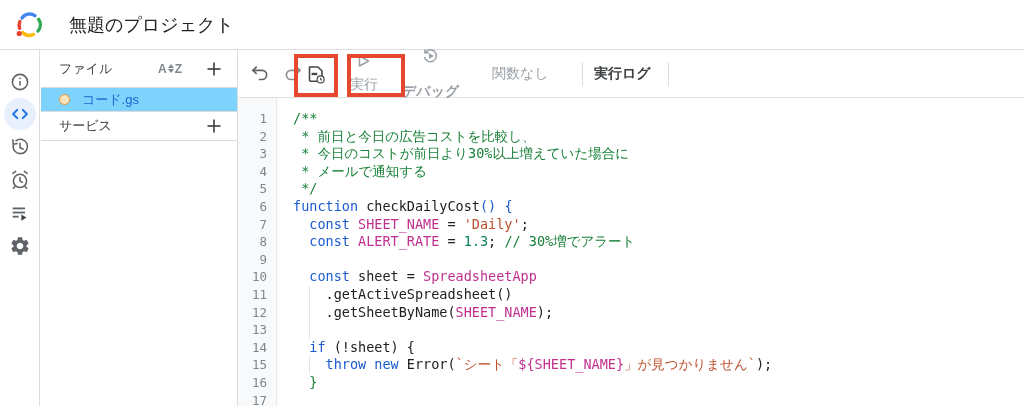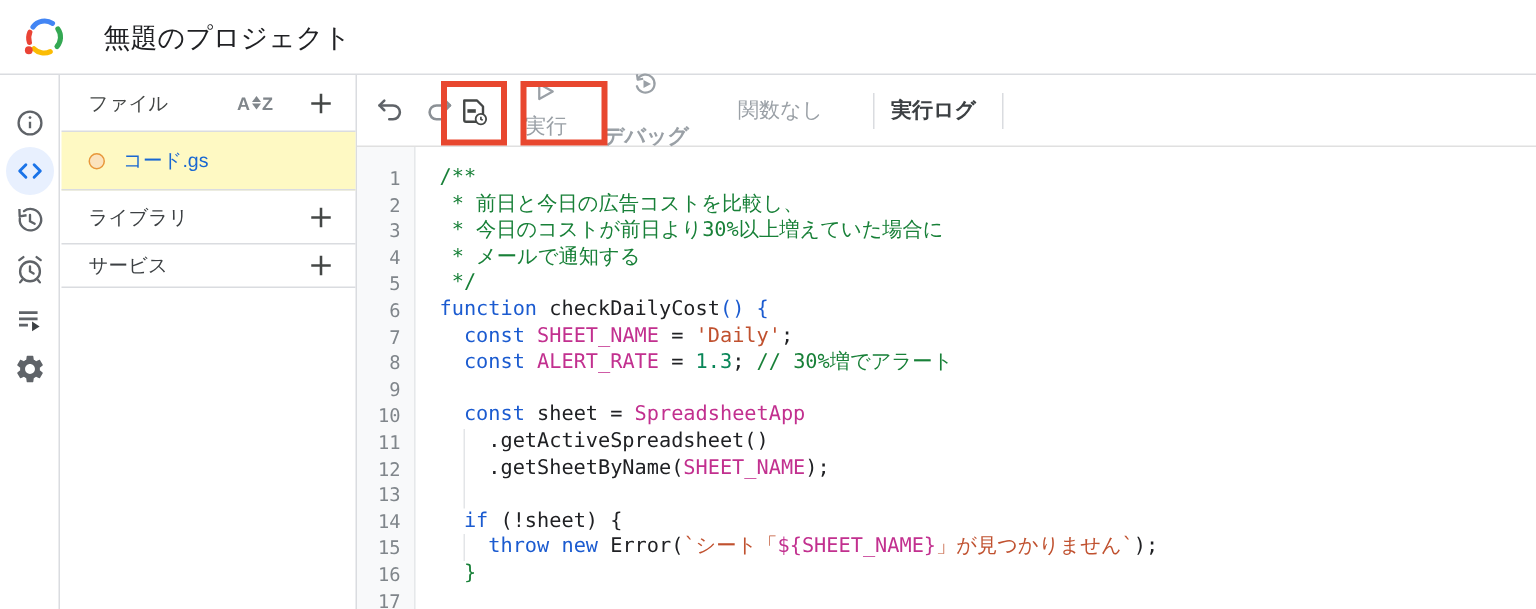--- a/index.html
+++ b/index.html
@@ -31,21 +31,21 @@
   .files-head { height:38px; color:#444746; }
   .files-head .spacer, .sec-row .spacer { flex:1; }
   .az { display:flex; align-items:center; color:#80868b; font-size:12px; font-weight:bold;
         background:none; border:none; cursor:pointer; padding:0; margin-right:23px; letter-spacing:0; }
   .az .arrows { display:inline-flex; flex-direction:column; margin:0 1px; }
   .az .arrows i { width:0; height:0; border-left:3px solid transparent; border-right:3px solid transparent; display:block; }
   .az .arrows i.up { border-bottom:4px solid #80868b; margin-bottom:1px; }
   .az .arrows i.dn { border-top:4px solid #80868b; }
   .plus-btn { background:none; border:none; cursor:pointer; padding:0; width:18px; height:18px;
               display:flex; align-items:center; justify-content:center; }
-  .file-row { height:39px; background:#fef9c3; color:#1967d2; cursor:pointer; }
+  .file-row { height:24px; background:#7dd3fc; color:#1967d2; cursor:pointer; }
   .file-dot { width:11px; height:11px; border-radius:50%; border:1.5px solid #e8973a; background:#fbe3bd;
               margin-right:12px; flex:0 0 auto; }
   .sec-row { height:36px; color:#3c4043; }
   .sec-row.last { height:29px; }
   
   .toolbar { position:absolute; left:238px; top:50px; right:0; height:48px; background:#fff;
              border-bottom:1px solid #e0e0e0; }
   .toolbar > * { position:absolute; top:50%; transform:translateY(-50%);flex-direction:column; }
   .icon-btn { background:none; border:none; padding:0; cursor:pointer; display:flex; align-items:center; }
   .tb-undo{left:12px}.tb-redo{left:44px}.tb-save{left:66px}
@@ -146,30 +146,20 @@
       <button class="plus-btn">
         <svg width="16" height="16" viewBox="0 0 16 16">
           <line x1="8" y1="1.5" x2="8" y2="14.5" stroke="#444746" stroke-width="1.7"></line>
           <line x1="1.5" y1="8" x2="14.5" y2="8" stroke="#444746" stroke-width="1.7"></line>
         </svg>
       </button>
     </div>
     <div class="files-row file-row">
       <span class="file-dot"></span>
       <span>コード.gs</span>
-    </div>
-    <div class="files-row sec-row">
-      <span>ライブラリ</span>
-      <span class="spacer"></span>
-      <button class="plus-btn">
-        <svg width="16" height="16" viewBox="0 0 16 16">
-          <line x1="8" y1="1.5" x2="8" y2="14.5" stroke="#444746" stroke-width="1.7"></line>
-          <line x1="1.5" y1="8" x2="14.5" y2="8" stroke="#444746" stroke-width="1.7"></line>
-        </svg>
-      </button>
     </div>
     <div class="files-row sec-row last">
       <span>サービス</span>
       <span class="spacer"></span>
       <button class="plus-btn">
         <svg width="16" height="16" viewBox="0 0 16 16">
           <line x1="8" y1="1.5" x2="8" y2="14.5" stroke="#444746" stroke-width="1.7"></line>
           <line x1="1.5" y1="8" x2="14.5" y2="8" stroke="#444746" stroke-width="1.7"></line>
         </svg>
       </button>

